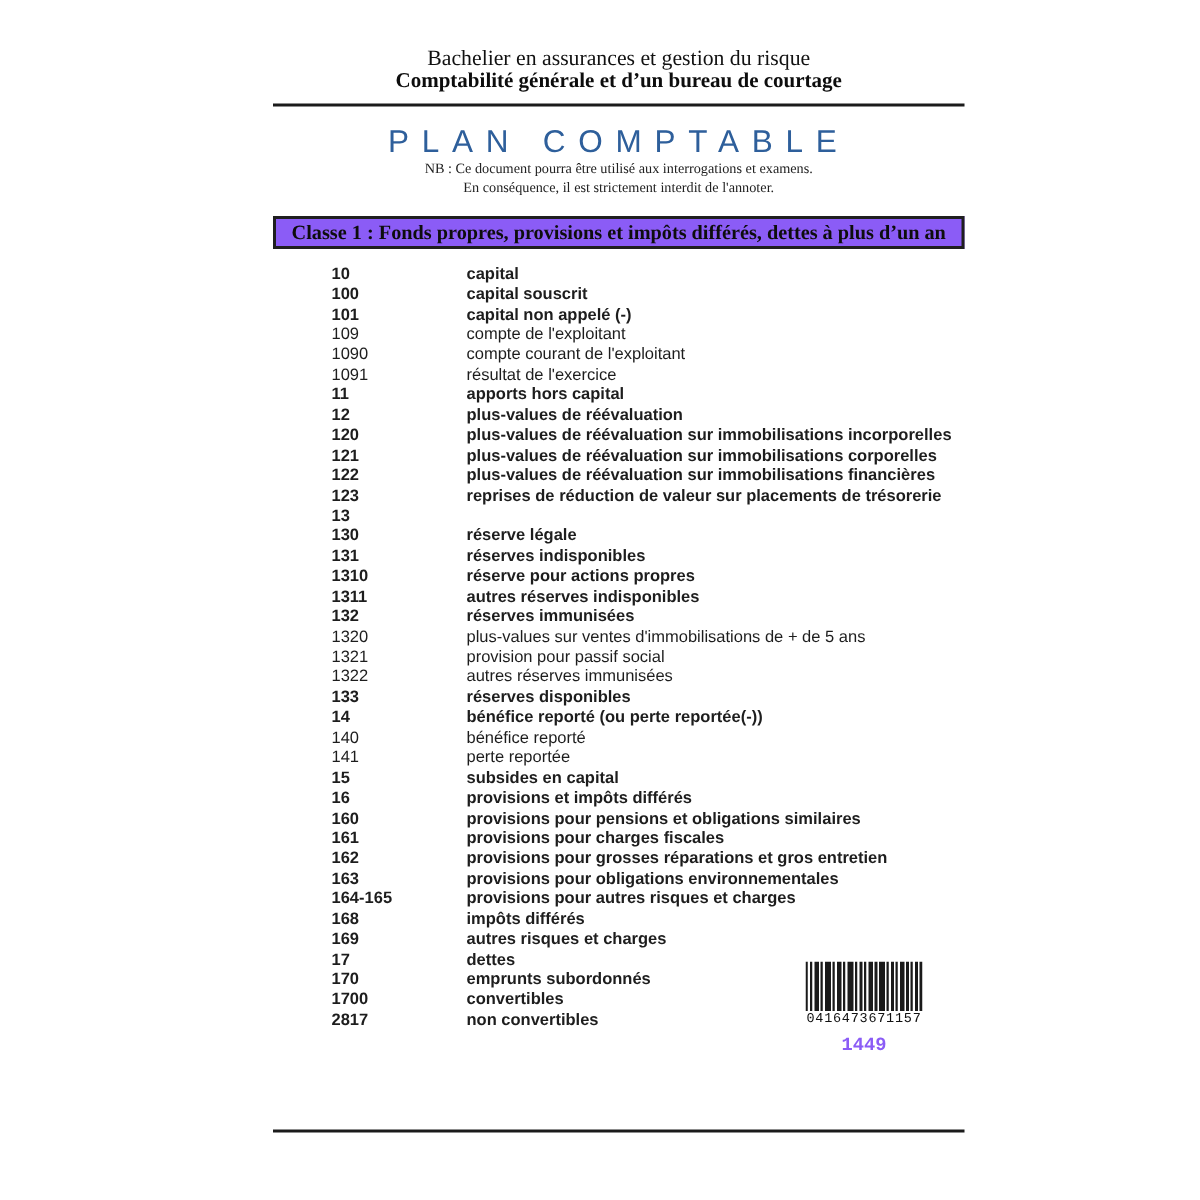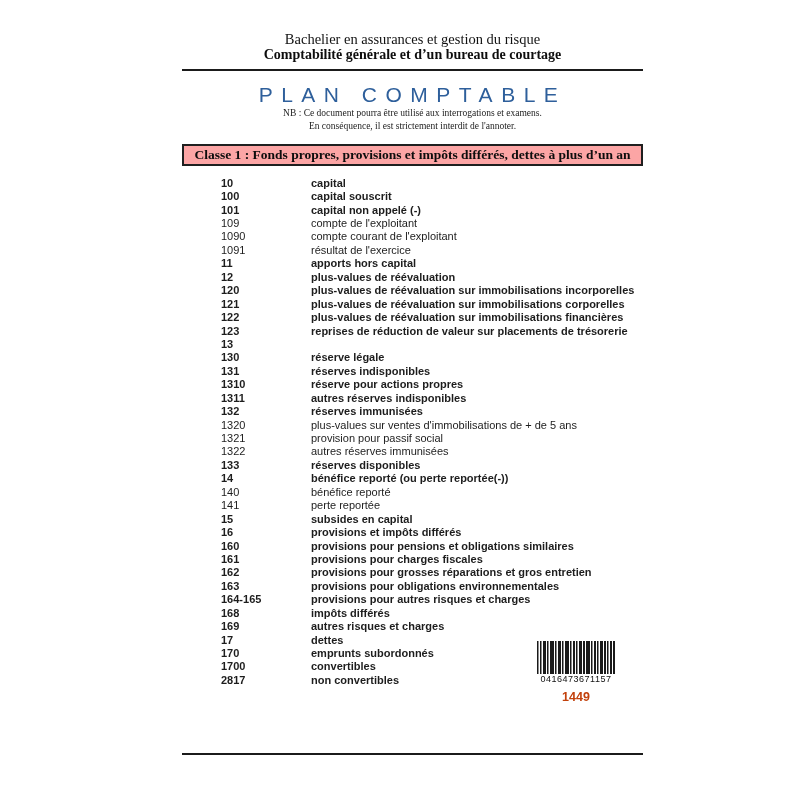--- a/index.html
+++ b/index.html
@@ -53,21 +53,21 @@
     color: #222;
     line-height: 12.5px;
     white-space: nowrap;
   }
   .note-1 { top: 107px; }
   .note-2 { top: 119.5px; }
 
   .section-box {
     position: absolute; left: 182px; top: 144px; width: 457px;
     border: 2px solid #1f1f1f;
-    background: #fca5a5;
+    background: #8b5cf6;
     text-align: center;
     font-family: "Liberation Serif", serif;
     font-weight: bold;
     font-size: 13.5px;
     color: #0d0d0d;
     line-height: 18px;
     white-space: nowrap;
   }
 
   .accounts {
@@ -85,32 +85,32 @@
   .row.bold { font-weight: 700; }
   .row .code { width: 90px; flex: 0 0 90px; }
   .row .label { flex: 1; }
 
   .barcode-block {
     position: absolute; left: 537px; top: 641px; width: 78px;
     text-align: center;
   }
   .barcode-svg { display: block; margin: 0 auto; }
   .barcode-number {
-    font-family: Liberation Sans, sans-serif;
+    font-family: Liberation Mono, monospace;
     font-size: 9px;
     letter-spacing: 0.5px;
     color: #111;
     margin-top: 0px;
     white-space: nowrap;
   }
   .stock-number {
-    font-family: Liberation Sans, sans-serif;
+    font-family: Liberation Mono, monospace;
     font-weight: bold;
     font-size: 12.5px;
-    color: #c2410c;
+    color: #8b5cf6;
     margin-top: 6px;
   }
 </style>
 </head>
 <body>
 
 <div class="page">
 
   <div class="center-col program-title">Bachelier en assurances et gestion du risque</div>
   <div class="center-col course-title">Comptabilité générale et d’un bureau de courtage</div>

